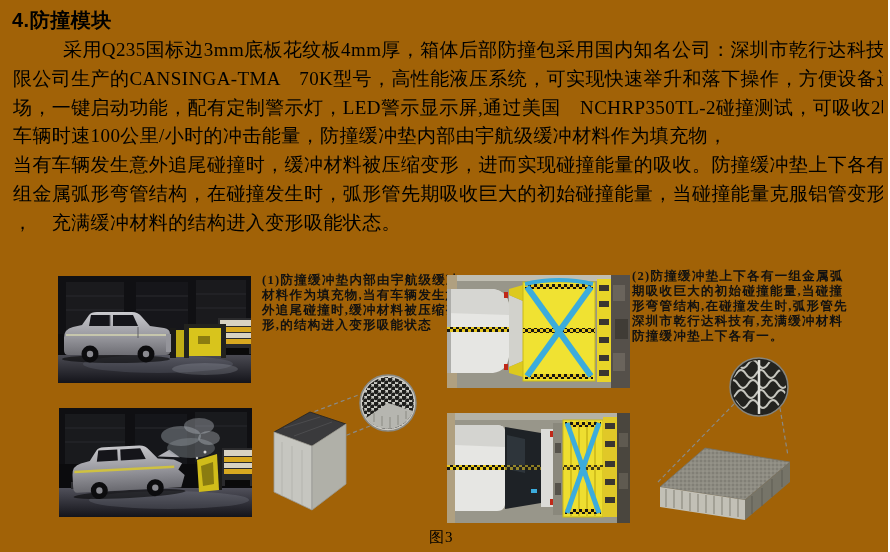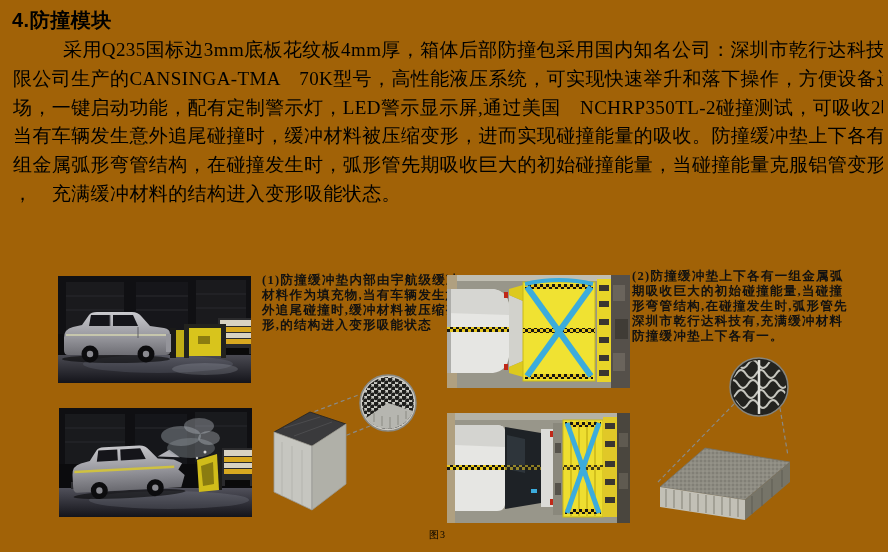--- a/index.html
+++ b/index.html
@@ -11,33 +11,34 @@
         letter-spacing:0.4px;}
   .body-line{white-space:nowrap;height:28.8px;overflow:hidden;}
   .body-line.indent{padding-left:50px;}
   .photo{position:absolute;overflow:hidden;}
   .photo svg{display:block;}
   .annot{position:absolute;font-weight:700;font-size:12.5px;color:#111;}
   .annot .al{white-space:nowrap;letter-spacing:1.3px;}
   .annot1 .al{line-height:15px;}
   .annot2 .al{line-height:15px;}
   .inset{position:absolute;}
-  .caption{position:absolute;left:429px;top:528px;font-size:10px;letter-spacing:1px;white-space:nowrap;}
+  .caption{position:absolute;left:429px;top:528px;font-size:15px;letter-spacing:1px;white-space:nowrap;}
 </style>
 </head>
 <body>
 
 <div class="page">
 
   <div class="doc-title">4.防撞模块</div>
 
   <div class="body-text">
     <div class="body-line indent">采用Q235国标边3mm底板花纹板4mm厚，箱体后部防撞包采用国内知名公司：深圳市乾行达科技有</div>
     <div class="body-line">限公司生产的CANSINGA-TMA　70K型号，高性能液压系统，可实现快速举升和落下操作，方便设备运输转</div>
     <div class="body-line">场，一键启动功能，配有定制警示灯，LED警示显示屏,通过美国　NCHRP350TL-2碰撞测试，可吸收2吨重</div>
+    <div class="body-line">车辆时速100公里/小时的冲击能量，防撞缓冲垫内部由宇航级缓冲材料作为填充物，</div>
     <div class="body-line">当有车辆发生意外追尾碰撞时，缓冲材料被压缩变形，进而实现碰撞能量的吸收。防撞缓冲垫上下各有一</div>
     <div class="body-line">组金属弧形弯管结构，在碰撞发生时，弧形管先期吸收巨大的初始碰撞能量，当碰撞能量克服铝管变形后</div>
     <div class="body-line">，　充满缓冲材料的结构进入变形吸能状态。</div>
   </div>
 
   <div class="photo" style="left:58px;top:276px;width:193px;height:107px;">
     <svg width="193" height="107" viewBox="0 0 193 107">
       <defs>
         <linearGradient id="p1floor" x1="0" y1="0" x2="0" y2="1">
           <stop offset="0" stop-color="#4a4a52"></stop>

